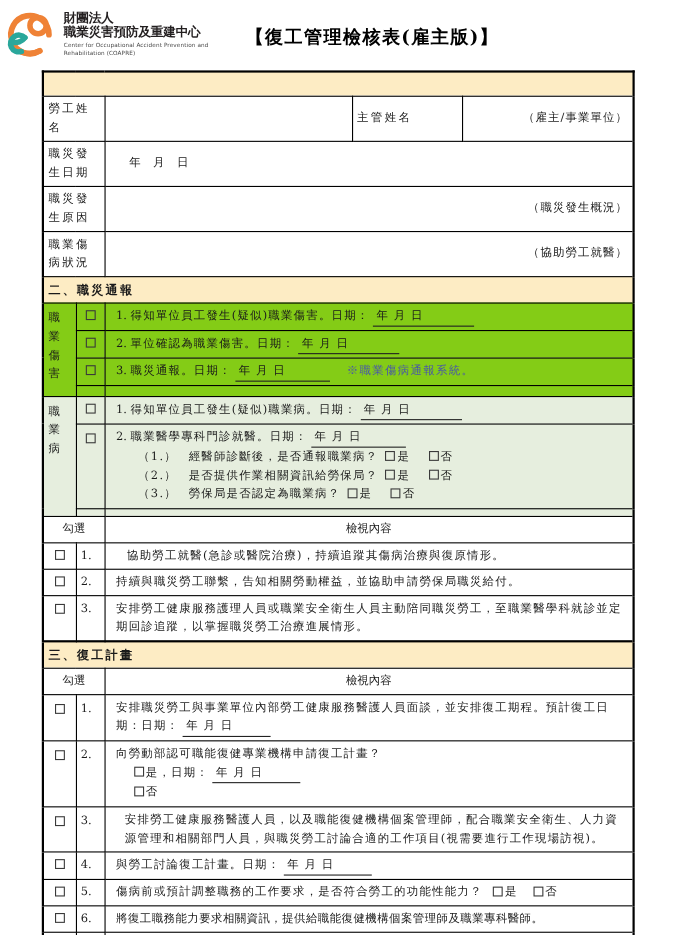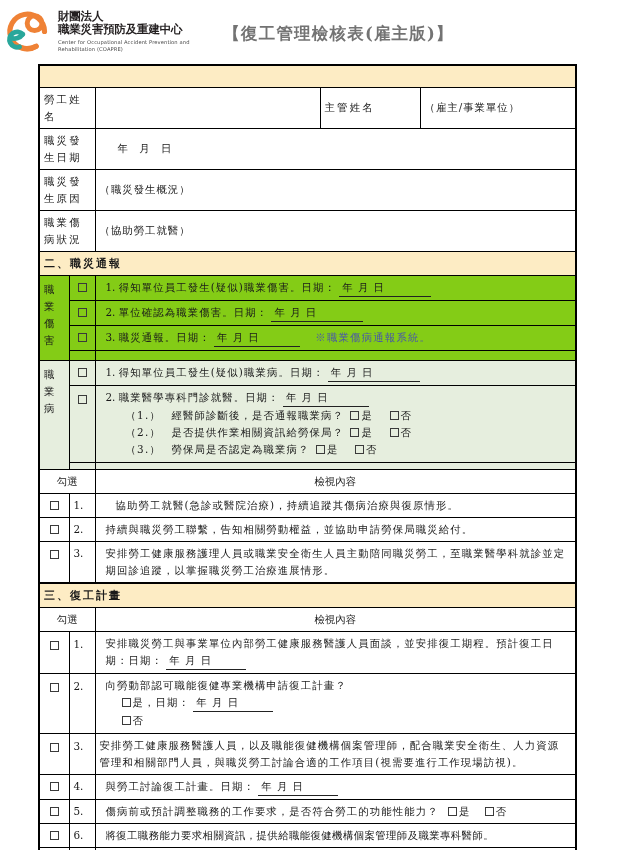--- a/index.html
+++ b/index.html
@@ -27,21 +27,21 @@
     font-size:5.2px; line-height:7px; color:#4a4a4a;
     max-width:170px; margin-top:3px; letter-spacing:0.1px;
   }
   .doc-title { text-align:center; padding-left:60px; padding-top:16px; }
   .doc-title .t1 {
     font-family:"DejaVu Serif", serif;
     font-size:15px; line-height:22px; letter-spacing:2.5px; color:#1a1a1a;
   }
   .doc-title .t2 {
     font-family:"DejaVu Serif", serif;
-    font-size:16.5px; line-height:24px; letter-spacing:1.2px; font-weight:bold; color:#737373;
+    font-size:16.5px; line-height:24px; letter-spacing:1.2px; font-weight:bold; color:#000000;
   }
 
   
   .sheet { margin:0 38px 0 38px; width:537px; }
   table.form {
     width:100%; border-collapse:collapse;
     table-layout:fixed;
     font-family:"DejaVu Serif", serif;
     font-size:10.4px;
     color:#1a1a1a;
@@ -62,21 +62,21 @@
   .sec-head {
     background:#fdecc4;
     font-size:11px; letter-spacing:2px; font-weight:bold;
     padding-left:7px; height:23px;
   }
   .pink { background:#84cc16; }
   .green { background:#e6eede; }
   .white { background:#ffffff; }
 
   .lbl { padding-left:7px; letter-spacing:2.2px; }
-  .right { padding-right:6px; letter-spacing:1px;margin-left:46px; }
+  .right { text-align:right; padding-right:6px; letter-spacing:1px;margin-left:46px; }
   .center { text-align:center; }
   .ck-col { text-align:center; width:30px; }
   .num-col { width:26px; text-align:left; padding-left:6px; }
 
   .cb {
     display:inline-block; width:9px; height:9px;
     border:1px solid #3a3a3a; background:transparent;
     vertical-align:-1px; margin:0 2px;
   }
   .dateline {
@@ -294,21 +294,21 @@
       </div>
       <div style="padding-left:14px">
         <span class="cb"></span><span class="txt">否</span>
       </div>
     </td>
   </tr>
 
   <tr>
     <td class="white ck-col b-l2" style="vertical-align:top;padding-top:5px"><span class="cb"></span></td>
     <td class="white num-col" style="vertical-align:top;padding-top:4px">3.</td>
-    <td class="white b-r2 txt row2" colspan="3" style="padding-left:4px;padding-right:6px">安排勞工健康服務醫護人員，以及職能復健機構個案管理師，配合職業安全衛生、人力資源管理和相關部門人員，與職災勞工討論合適的工作項目(視需要進行工作現場訪視)。</td>
+    <td class="white b-r2 txt row2" colspan="3" style="padding-left:18px;padding-right:6px">安排勞工健康服務醫護人員，以及職能復健機構個案管理師，配合職業安全衛生、人力資源管理和相關部門人員，與職災勞工討論合適的工作項目(視需要進行工作現場訪視)。</td>
   </tr>
 
   <tr>
     <td class="white ck-col b-l2"><span class="cb"></span></td>
     <td class="white num-col">4.</td>
     <td class="white b-r2" colspan="3" style="padding-left:10px">
       <span class="txt">與勞工討論復工計畫。日期：</span>
       <span class="dateline w3">年      月      日</span>
     </td>
   </tr>

